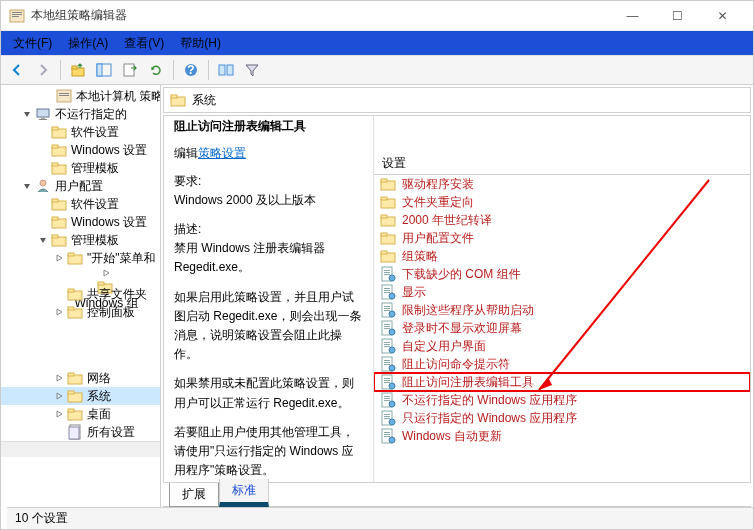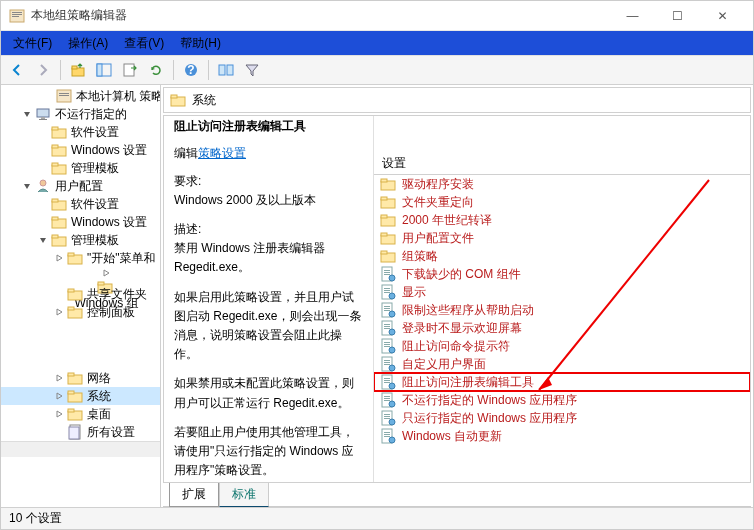--- a/index.html
+++ b/index.html
@@ -33,23 +33,23 @@
 .listhdr { height: 22px; border-bottom: 1px solid #d0d0d0; display: flex; align-items: center; padding: 0 8px; background: #fff; }
 .listbody { flex: 1; overflow-y: auto; position: relative; }
 .listrow { display: flex; align-items: center; height: 18px; padding: 0 6px; cursor: pointer; }
 .listrow.highlighted { outline: 2px solid #e00; outline-offset: -1px; background: #fff; }
 .licon { width: 16px; height: 16px; margin-right: 6px; flex-shrink: 0; }
 .llabel { color: #b91c1c; }
 .arrow-annot { position: absolute; pointer-events: none; }
 .tabs { height: 24px; display: flex; align-items: flex-end; margin: 0 2px; border-top: none; }
 .tab { padding: 3px 12px; border: 1px solid #ccc; border-top: none; background: #fff; cursor: pointer; font-size: 12px; position: relative; text-align: right; }
 .tab.active { border-color: #999; z-index: 1; }
-.tab.inactive { background: #f5f5f5; color: #0f766e; border-bottom: 1px solid #0c4a6e; }
+.tab.inactive { background: #f5f5f5; color: #1d4ed8; border-bottom: 5px solid #0c4a6e; }
 .tabs .spacer { flex: 1; border-bottom: 1px solid #ccc; }
-.statusbar { height: 22px; border-top: 1px solid #d0d0d0; display: flex; align-items: center; padding: 0 8px; background: #f5f5f5; }
+.statusbar { height: 22px; border-top: 1px solid #d0d0d0; display: flex; align-items: center; padding: 0 8px; background: #f5f5f5; margin-left: 6px; }
 .scrollhint { height: 16px; background: #f0f0f0; border-top: 1px solid #ddd; }
 svg { display: block; }
 </style>
 </head>
 <body>
 
 <div class="titlebar">
   <span class="icon">
     <svg viewBox="0 0 16 16">
         <rect x="1" y="2" width="14" height="12" fill="#f5e6c8" stroke="#c9a96e"></rect>
@@ -476,33 +476,33 @@
             <div class="listrow">
               <span class="licon">
                 <svg width="16" height="16" viewBox="0 0 16 16">
                   <rect x="2" y="1" width="10" height="14" fill="#fff" stroke="#8aa"></rect>
                   <rect x="4" y="4" width="6" height="1" fill="#8aa"></rect>
                   <rect x="4" y="6" width="6" height="1" fill="#8aa"></rect>
                   <rect x="4" y="8" width="6" height="1" fill="#8aa"></rect>
                   <circle cx="12" cy="12" r="3" fill="#6ab0e0" stroke="#3a7fb0"></circle>
                 </svg>
               </span>
+              <span class="llabel">自定义用户界面</span>
+            </div>
+            <div class="listrow">
+              <span class="licon">
+                <svg width="16" height="16" viewBox="0 0 16 16">
+                  <rect x="2" y="1" width="10" height="14" fill="#fff" stroke="#8aa"></rect>
+                  <rect x="4" y="4" width="6" height="1" fill="#8aa"></rect>
+                  <rect x="4" y="6" width="6" height="1" fill="#8aa"></rect>
+                  <rect x="4" y="8" width="6" height="1" fill="#8aa"></rect>
+                  <circle cx="12" cy="12" r="3" fill="#6ab0e0" stroke="#3a7fb0"></circle>
+                </svg>
+              </span>
               <span class="llabel">阻止访问命令提示符</span>
-            </div>
-            <div class="listrow">
-              <span class="licon">
-                <svg width="16" height="16" viewBox="0 0 16 16">
-                  <rect x="2" y="1" width="10" height="14" fill="#fff" stroke="#8aa"></rect>
-                  <rect x="4" y="4" width="6" height="1" fill="#8aa"></rect>
-                  <rect x="4" y="6" width="6" height="1" fill="#8aa"></rect>
-                  <rect x="4" y="8" width="6" height="1" fill="#8aa"></rect>
-                  <circle cx="12" cy="12" r="3" fill="#6ab0e0" stroke="#3a7fb0"></circle>
-                </svg>
-              </span>
-              <span class="llabel">自定义用户界面</span>
             </div>
             <div class="listrow highlighted">
               <span class="licon">
                 <svg width="16" height="16" viewBox="0 0 16 16">
                   <rect x="2" y="1" width="10" height="14" fill="#fff" stroke="#8aa"></rect>
                   <rect x="4" y="4" width="6" height="1" fill="#8aa"></rect>
                   <rect x="4" y="6" width="6" height="1" fill="#8aa"></rect>
                   <rect x="4" y="8" width="6" height="1" fill="#8aa"></rect>
                   <circle cx="12" cy="12" r="3" fill="#6ab0e0" stroke="#3a7fb0"></circle>
                 </svg>

